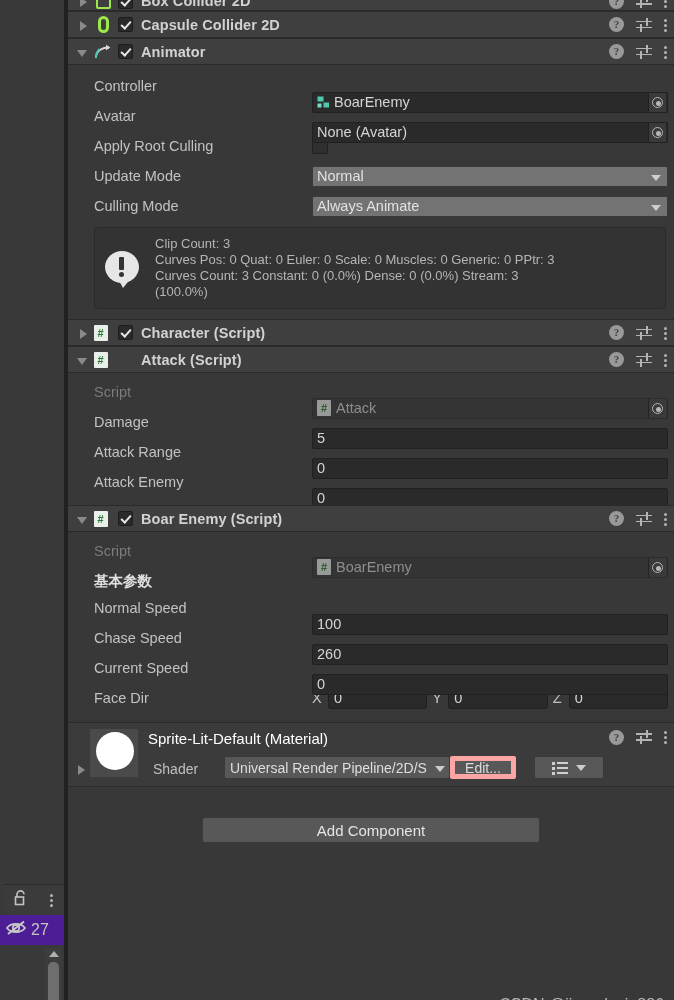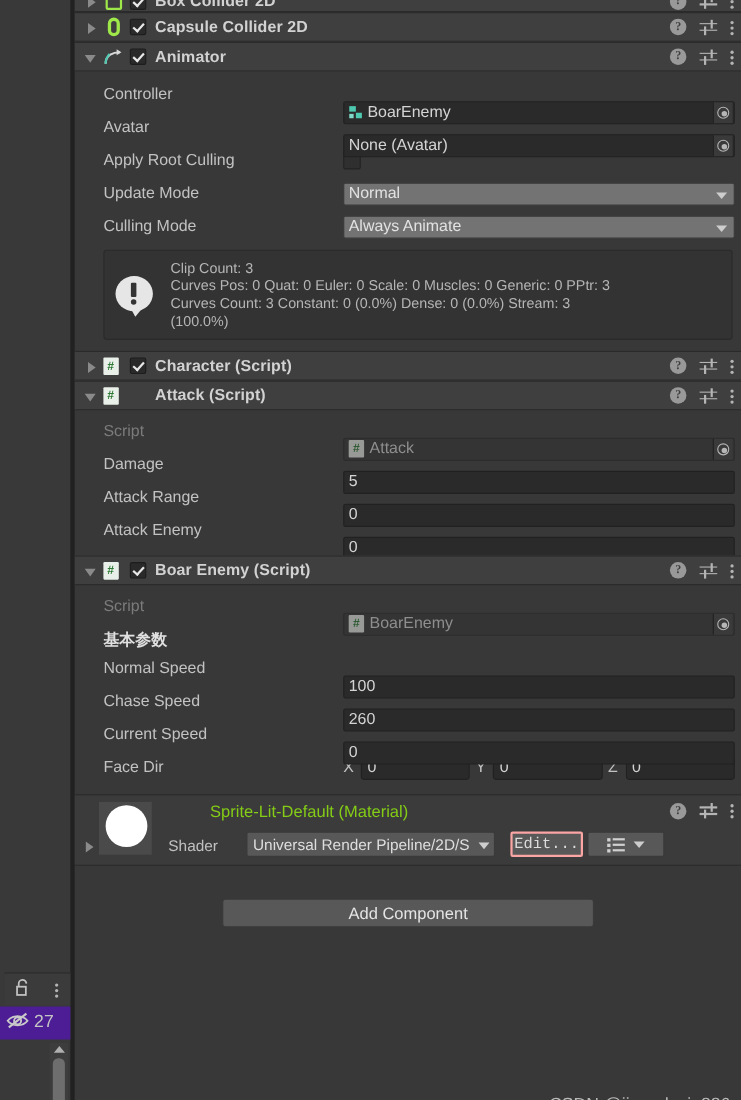--- a/index.html
+++ b/index.html
@@ -221,42 +221,41 @@
   }
   .mat-swatch-box {
     position: absolute; left: 22px; top: 6px; width: 48px; height: 48px;
     background: #4a4a4a;
   }
   .mat-swatch {
     position: absolute; left: 28px; top: 9px; width: 38px; height: 38px;
     border-radius: 50%; background: #ffffff;
   }
   .mat-title {
-    position: absolute; left: 80px; top: 7px; color: #84cc16; font-size: 15px; margin-left: 43px;
+    position: absolute; left: 80px; top: 7px; color: #ffffff; font-size: 15px;
   }
   .mat-shader-label {
     position: absolute; left: 85px; top: 38px; color: #c0c0c0; font-size: 14px;
   }
   .mat-shader-dd {
     position: absolute; left: 156px; top: 33px; width: 226px; height: 23px;
     background: #585858; border: 1px solid #3a3a3a; border-radius: 2px;
     color: #dedede; font-size: 14px; display: flex; align-items: center;
     padding: 0 18px 0 5px; overflow: hidden; white-space: nowrap;
   }
   .mat-shader-dd .caret {
     position: absolute; right: 4px; top: 9px;
     border-left: 5px solid transparent; border-right: 5px solid transparent;
     border-top: 6px solid #cdcdcd;
   }
   .mat-edit-btn {
-    position: absolute; left: 396px; top: 33px; width: 66px; height: 23px;
-    background: #585858; border: 2px solid #fca5a5; border-radius: 2px;
+    position: absolute; left: 382px; top: 33px; width: 66px; height: 23px;
+    background: #585858; border: 5px solid #fca5a5; border-radius: 2px;
     color: #dcdcdc; font-size: 14px; display: flex; align-items: center;
     justify-content: center;
-    font-family: Liberation Mono, monospace;
   }
   .mat-list-btn {
     position: absolute; left: 466px; top: 33px; width: 70px; height: 23px;
     background: #585858; border: 1px solid #3a3a3a; border-radius: 2px;
     display: flex; align-items: center; justify-content: center; gap: 8px;
   }
   .ic-list { width: 16px; height: 12px; position: relative; }
   .ic-list i { position: absolute; background: #d0d0d0; }
   .mat-hdr-icons {
     position: absolute; right: 6px; top: 6px; display: flex;

